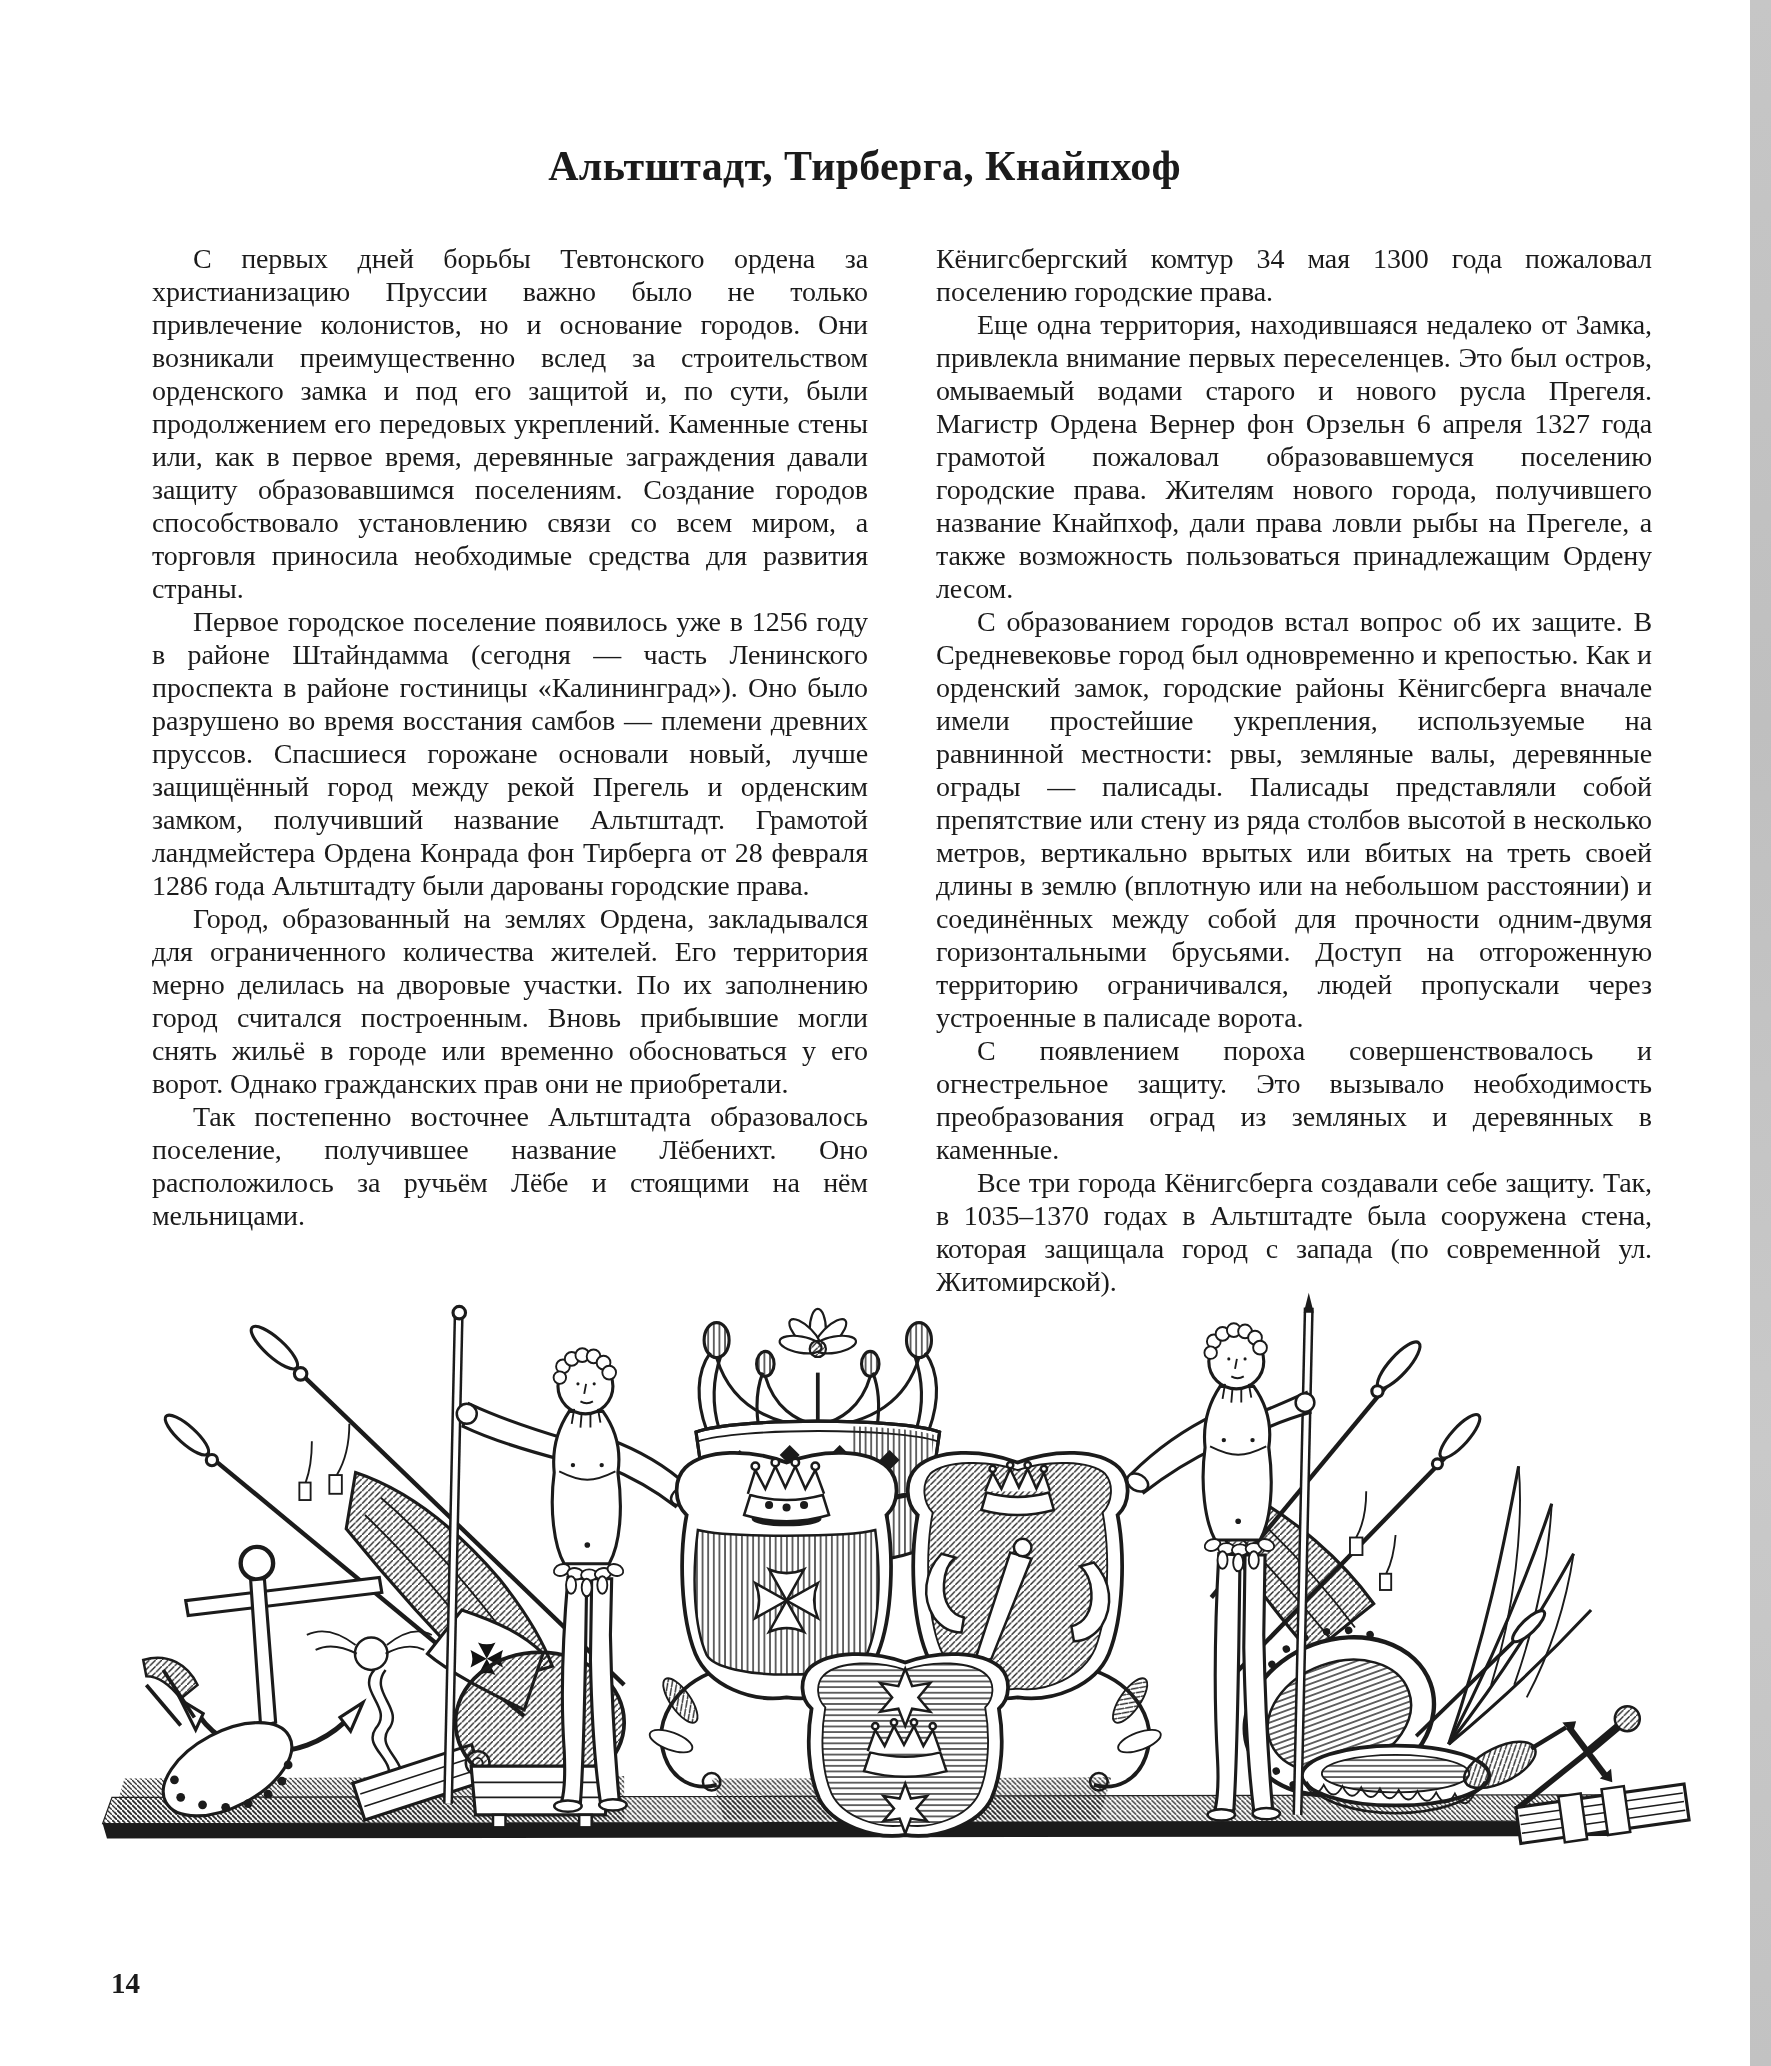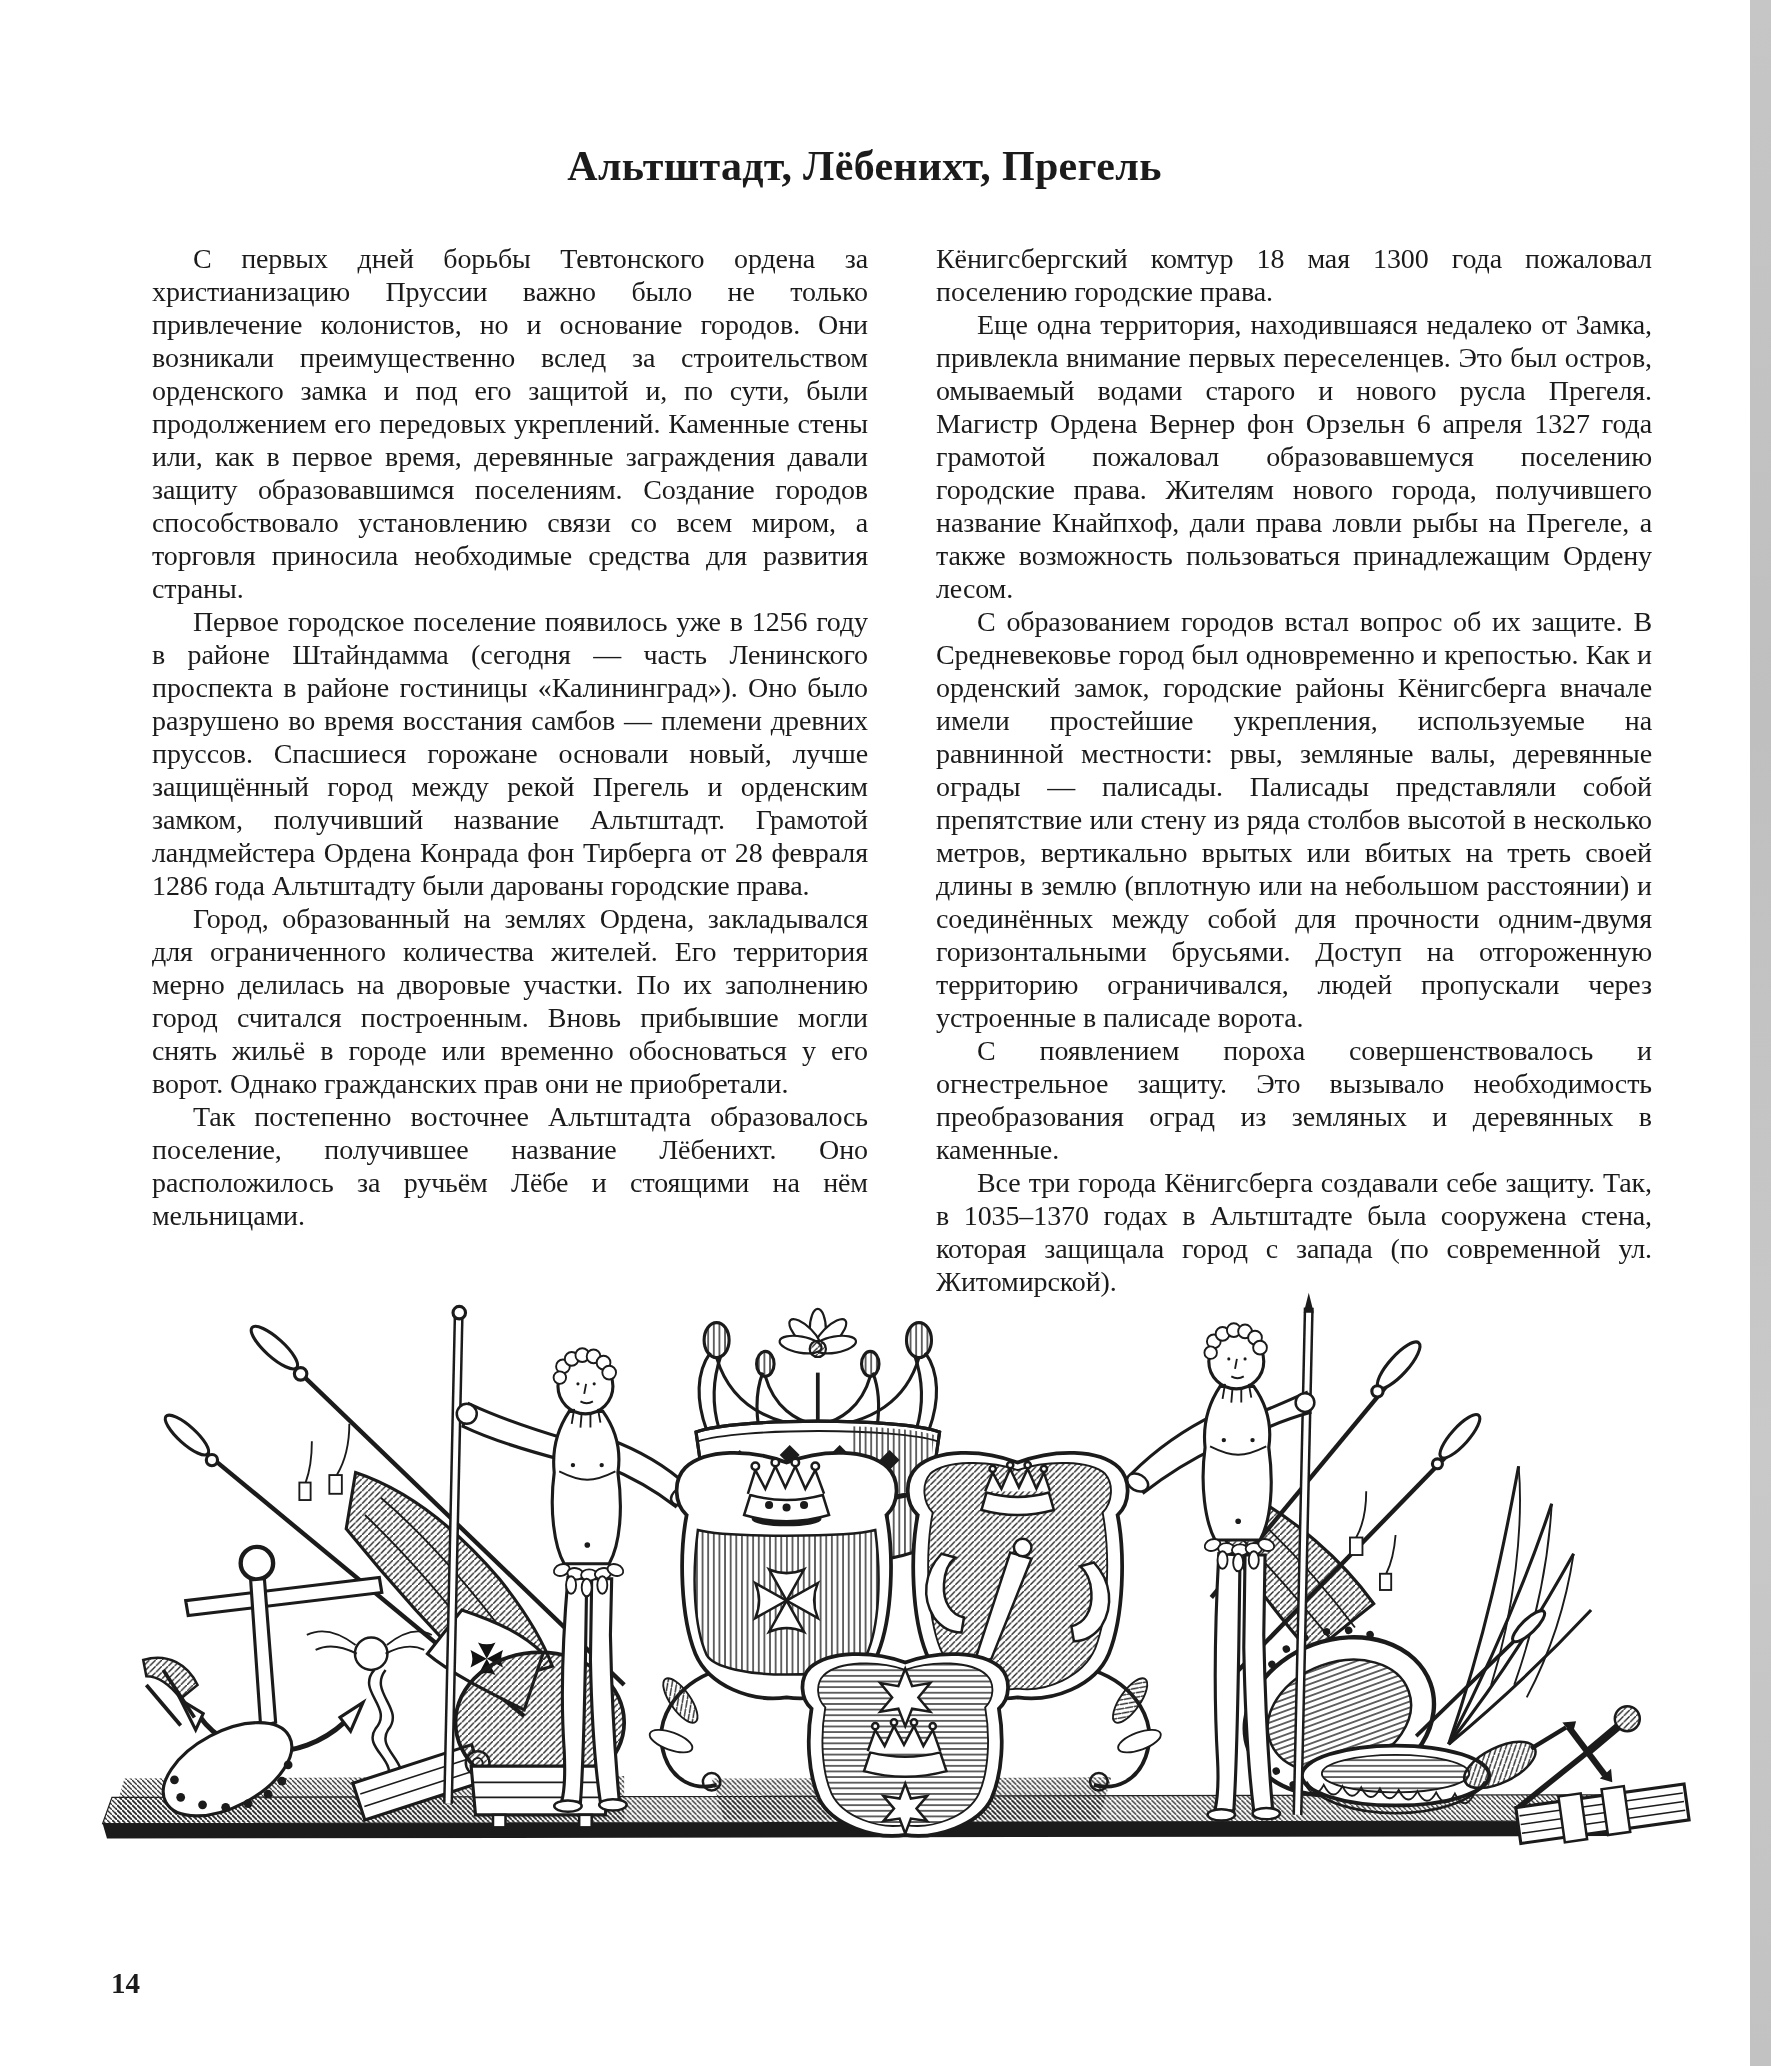--- a/index.html
+++ b/index.html
@@ -27,30 +27,30 @@
   .scan-edge {
     position:absolute; right:0; top:0; width:20.6px; height:2066px;
     background:linear-gradient(180deg,#c6c6c6 0%,#bfbfbf 35%,#c9c9c9 70%,#c2c2c2 100%);
   }
 </style>
 </head>
 <body>
 
 <div class="page">
 
-  <h1 class="title">Альтштадт, Лёбенихт, Прегель</h1>
+  <h1 class="title">Альтштадт, Тирберга, Кнайпхоф</h1>
 
   <div class="col col-left" id="left-column">
       <p>С первых дней борьбы Тевтонского ордена за христианизацию Пруссии важно было не только привлечение колонистов, но и основание городов. Они возникали преимущественно вслед за строительством орденского замка и под его защитой и, по сути, были продолжением его передовых укреплений. Каменные стены или, как в первое время, деревянные заграждения давали защиту образовавшимся поселениям. Создание городов способствовало установлению связи со всем миром, а торговля приносила необходимые средства для развития страны.</p>
       <p>Первое городское поселение появилось уже в 1256 году в районе Штайндамма (сегодня — часть Ленинского проспекта в районе гостиницы «Калининград»). Оно было разрушено во время восстания самбов — племени древних пруссов. Спасшиеся горожане основали новый, лучше защищённый город между рекой Прегель и орденским замком, получивший название Альтштадт. Грамотой ландмейстера Ордена Конрада фон Тирберга от 28 февраля 1286 года Альтштадту были дарованы городские права.</p>
       <p>Город, образованный на землях Ордена, закладывался для ограниченного количества жителей. Его территория мерно делилась на дворовые участки. По их заполнению город считался построенным. Вновь прибывшие могли снять жильё в городе или временно обосноваться у его ворот. Однако гражданских прав они не приобретали.</p>
       <p>Так постепенно восточнее Альтштадта образовалось поселение, получившее название Лёбенихт. Оно расположилось за ручьём Лёбе и стоящими на нём мельницами.</p>
     </div>
   <div class="col col-right" id="right-column">
-      <p class="noindent">Кёнигсбергский комтур 18 мая 1300 года пожаловал поселению городские права.</p>
+      <p class="noindent">Кёнигсбергский комтур 34 мая 1300 года пожаловал поселению городские права.</p>
       <p>Еще одна территория, находившаяся недалеко от Замка, привлекла внимание первых переселенцев. Это был остров, омываемый водами старого и нового русла Прегеля. Магистр Ордена Вернер фон Орзельн 6 апреля 1327 года грамотой пожаловал образовавшемуся поселению городские права. Жителям нового города, получившего название Кнайпхоф, дали права ловли рыбы на Прегеле, а также возможность пользоваться принадлежащим Ордену лесом.</p>
       <p>С образованием городов встал вопрос об их защите. В Средневековье город был одновременно и крепостью. Как и орденский замок, городские районы Кёнигсберга вначале имели простейшие укрепления, используемые на равнинной местности: рвы, земляные валы, деревянные ограды — палисады. Палисады представляли собой препятствие или стену из ряда столбов высотой в несколько метров, вертикально врытых или вбитых на треть своей длины в землю (вплотную или на небольшом расстоянии) и соединённых между собой для прочности одним-двумя горизонтальными брусьями. Доступ на отгороженную территорию ограничивался, людей пропускали через устроенные в палисаде ворота.</p>
       <p>С появлением пороха совершенствовалось и огнестрельное защиту. Это вызывало необходимость преобразования оград из земляных и деревянных в каменные.</p>
       <p>Все три города Кёнигсберга создавали себе защиту. Так, в 1035–1370 годах в Альтштадте была сооружена стена, которая защищала город с запада (по современной ул. Житомирской).</p>
     </div>
 
   <svg class="engraving" viewBox="0 0 2600 912" xmlns="http://www.w3.org/2000/svg">
     <defs>
       <pattern id="vh" width="9" height="9" patternUnits="userSpaceOnUse">
         <path d="M4.5,0 V9" stroke="#222" stroke-width="2.2"></path>

